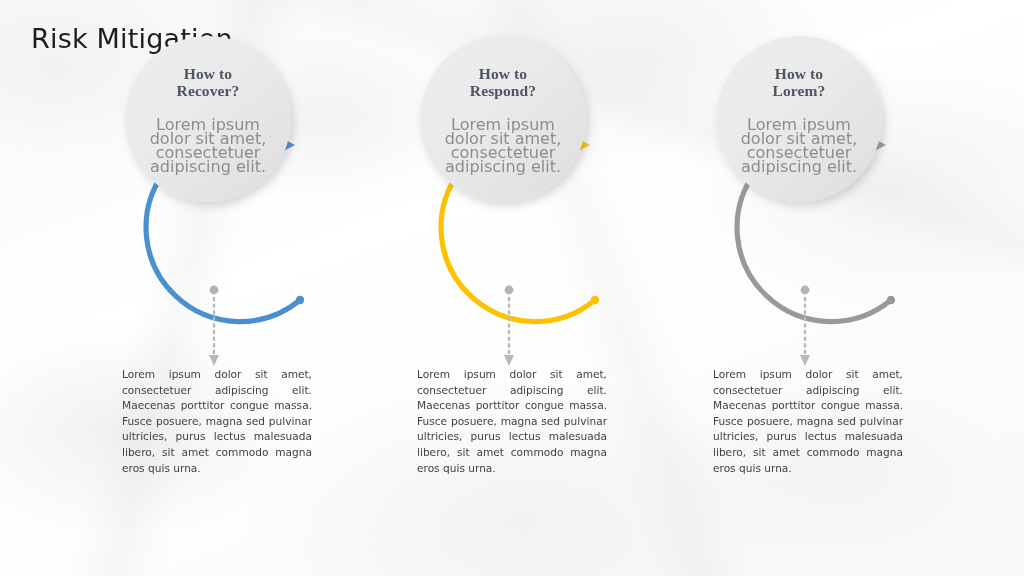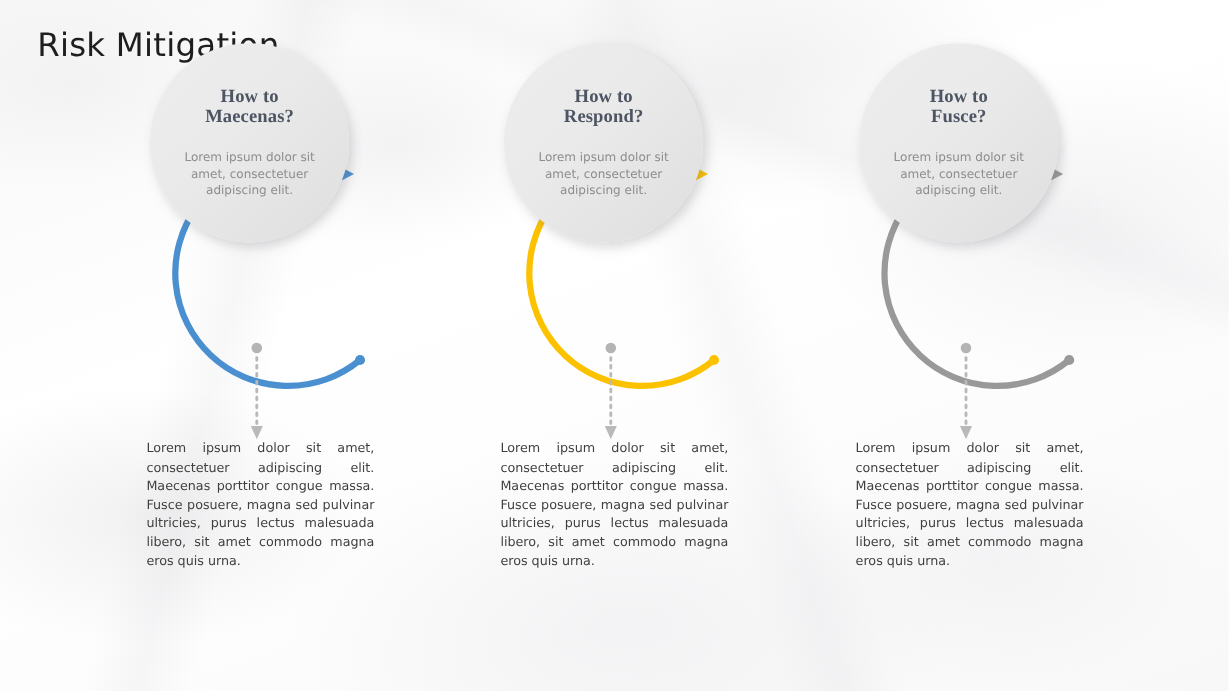--- a/index.html
+++ b/index.html
@@ -108,21 +108,21 @@
     font-weight: bold;
     font-size: 15.5px;
     line-height: 17px;
     color: #4d5563;
     text-align: center;
     margin-bottom: 19px;
     letter-spacing: 0.1px;
   }
   .disc-body {
     font-family: "DejaVu Sans", sans-serif;
-    font-size: 10px;
+    font-size: 16px;
     line-height: 14px;
     color: #8d8d8d;
     text-align: center;
   }
 
   
   .connector {
     position: absolute;
     left: 100px;
     top: 285px;
@@ -159,21 +159,21 @@
       <svg class="arc-svg" viewBox="0 0 220 220">
         <path d="M 196 196 A 94 94 0 1 1 181 41" fill="none" stroke="#4a90d0" stroke-width="5.2" stroke-linecap="round"></path>
         <circle cx="196" cy="196" r="4.2" fill="#4a90d0"></circle>
         <path d="M 170 30 L 191 41 L 170 52 Z" fill="#4a90d0"></path>
       </svg>
     </div>
 
     <div class="disc">
       <div class="disc-title">
         <span>How to</span><br>
-        <span>Maecenas?</span>
+        <span>Recover?</span>
       </div>
       <div class="disc-body">Lorem ipsum dolor sit amet, consectetuer adipiscing elit.</div>
     </div>
 
     <div class="connector">
       <svg width="36" height="86" viewBox="0 0 36 86">
         <circle cx="18" cy="5" r="4.4" fill="#b4b4b4"></circle>
         <line x1="18" y1="13" x2="18" y2="70" stroke="#b9b9b9" stroke-width="2.4" stroke-dasharray="2.2 4.4" stroke-linecap="round"></line>
         <path d="M 13 70 L 23 70 L 18 81 Z" fill="#b9b9b9"></path>
       </svg>
@@ -217,21 +217,21 @@
       <svg class="arc-svg" viewBox="0 0 220 220">
         <path d="M 196 196 A 94 94 0 1 1 181 41" fill="none" stroke="#999999" stroke-width="5.2" stroke-linecap="round"></path>
         <circle cx="196" cy="196" r="4.2" fill="#999999"></circle>
         <path d="M 170 30 L 191 41 L 170 52 Z" fill="#999999"></path>
       </svg>
     </div>
 
     <div class="disc">
       <div class="disc-title">
         <span>How to</span><br>
-        <span>Fusce?</span>
+        <span>Lorem?</span>
       </div>
       <div class="disc-body">Lorem ipsum dolor sit amet, consectetuer adipiscing elit.</div>
     </div>
 
     <div class="connector">
       <svg width="36" height="86" viewBox="0 0 36 86">
         <circle cx="18" cy="5" r="4.4" fill="#b4b4b4"></circle>
         <line x1="18" y1="13" x2="18" y2="70" stroke="#b9b9b9" stroke-width="2.4" stroke-dasharray="2.2 4.4" stroke-linecap="round"></line>
         <path d="M 13 70 L 23 70 L 18 81 Z" fill="#b9b9b9"></path>
       </svg>

